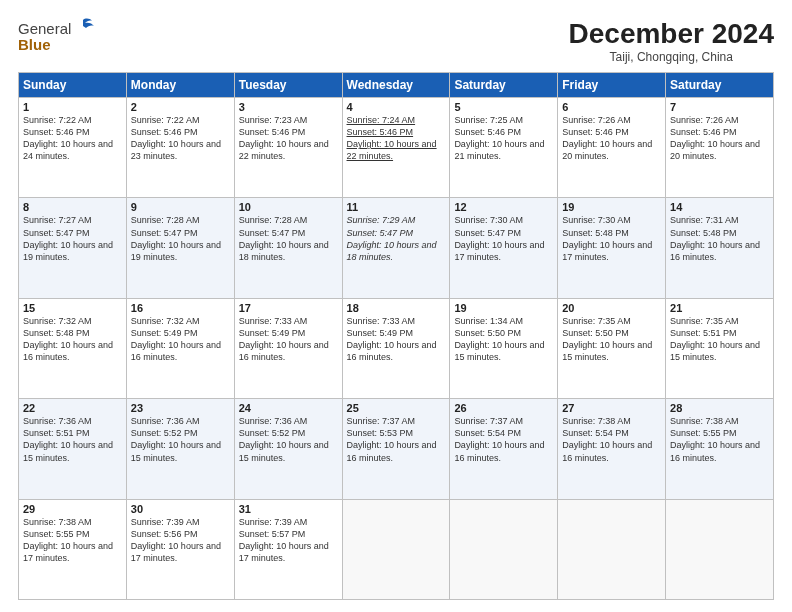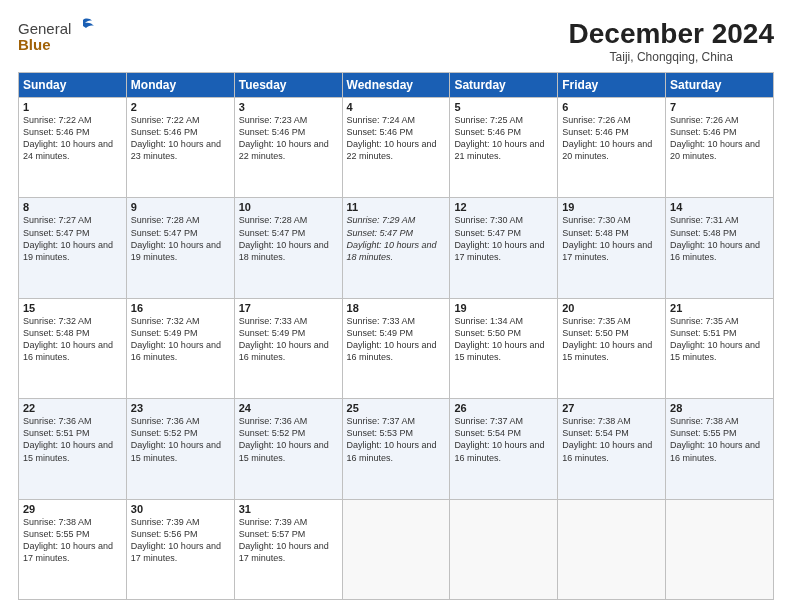--- a/index.html
+++ b/index.html
@@ -136,21 +136,21 @@
 Daylight: 10 hours and 23 minutes.</div>
           </td>
           <td>
             <span class="day-num">3</span>
             <div class="cell-text" style="white-space: pre-line;">Sunrise: 7:23 AM
 Sunset: 5:46 PM
 Daylight: 10 hours and 22 minutes.</div>
           </td>
           <td>
             <span class="day-num">4</span>
-            <div class="cell-text" style="white-space: pre-line;">Sunrise: 7:24 AM
+            <div class="cell-text" style="white-space: pre-line; text-decoration: underline;">Sunrise: 7:24 AM
 Sunset: 5:46 PM
 Daylight: 10 hours and 22 minutes.</div>
           </td>
           <td>
             <span class="day-num">5</span>
             <div class="cell-text" style="white-space: pre-line;">Sunrise: 7:25 AM
 Sunset: 5:46 PM
 Daylight: 10 hours and 21 minutes.</div>
           </td>
           <td>

